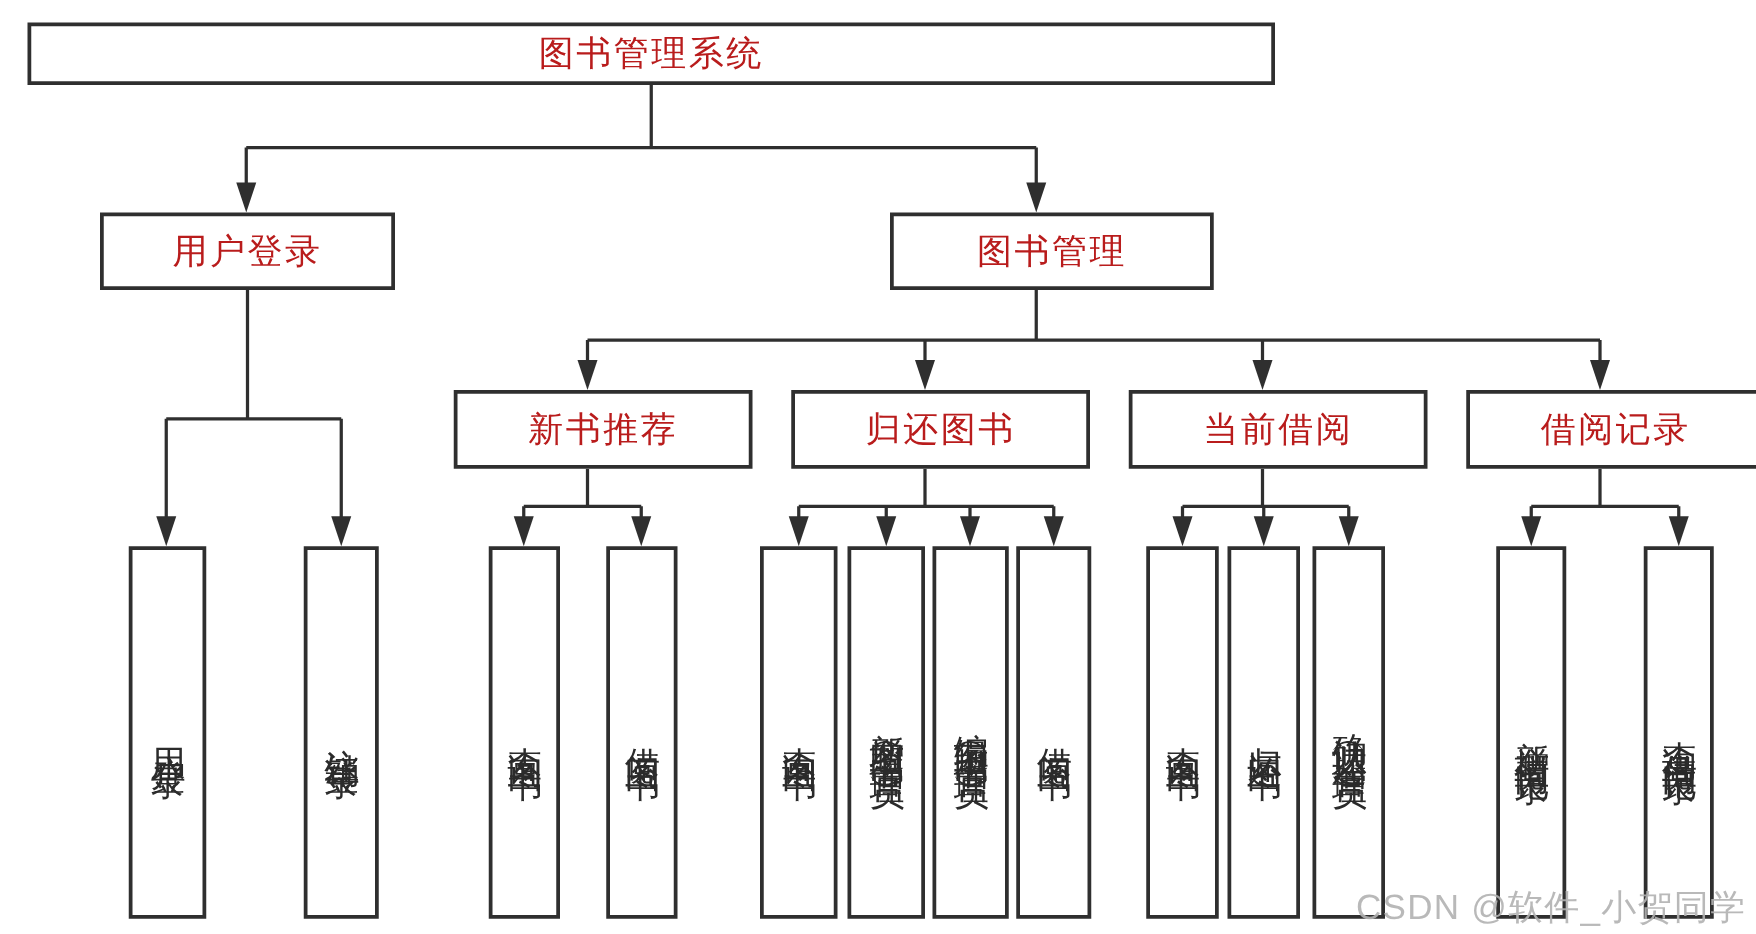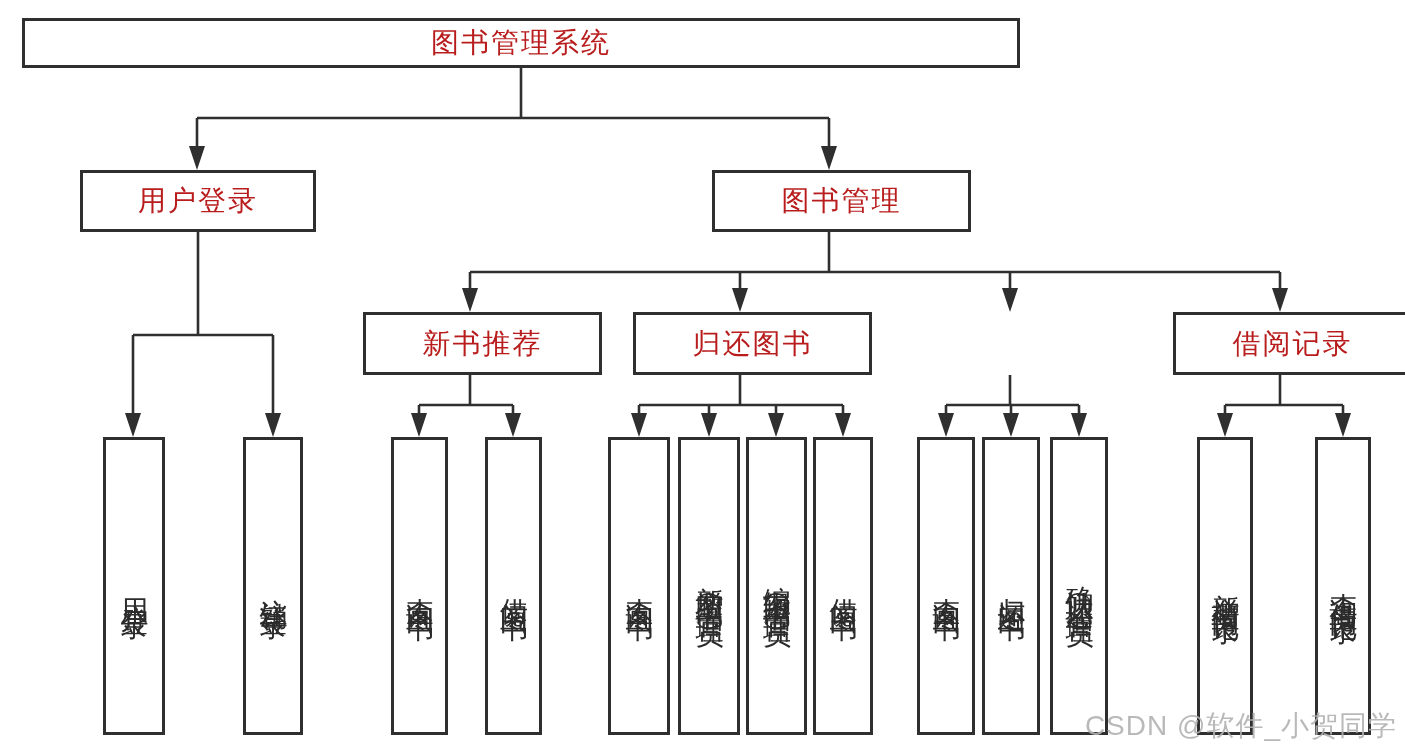--- a/index.html
+++ b/index.html
@@ -166,20 +166,23 @@
   <div class="node n-mgmt">
     <span class="label-h">图书管理</span>
   </div>
 
   <div class="node lvl3 n-newbook">
     <span class="label-h">新书推荐</span>
   </div>
   <div class="node lvl3 n-borrow">
     <span class="label-h">归还图书</span>
   </div>
+  <div class="node lvl3 n-current">
+    <span class="label-h">当前借阅</span>
+  </div>
   <div class="node lvl3 n-record">
     <span class="label-h">借阅记录</span>
   </div>
 
   <div class="node leaf n-l-userlogin">
     <span class="label-v">用户登录</span>
   </div>
   <div class="node leaf n-l-logout">
     <span class="label-v">注销登录</span>
   </div>

